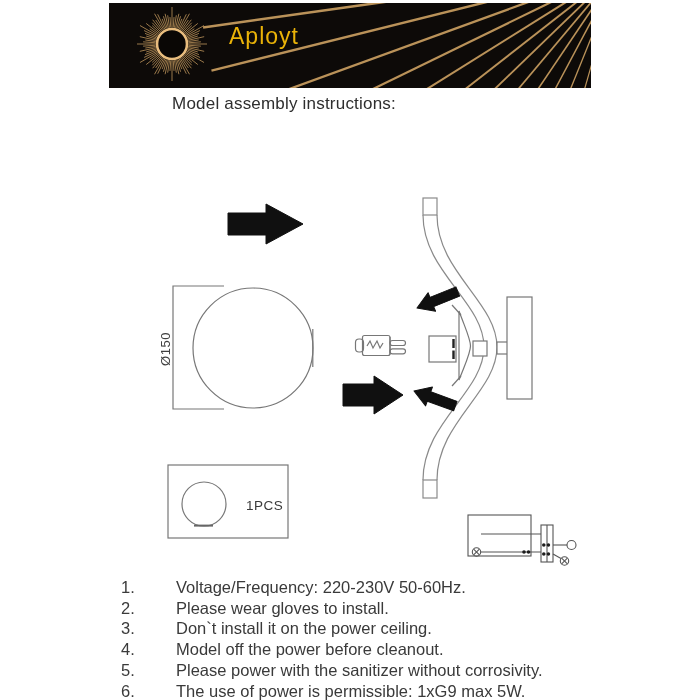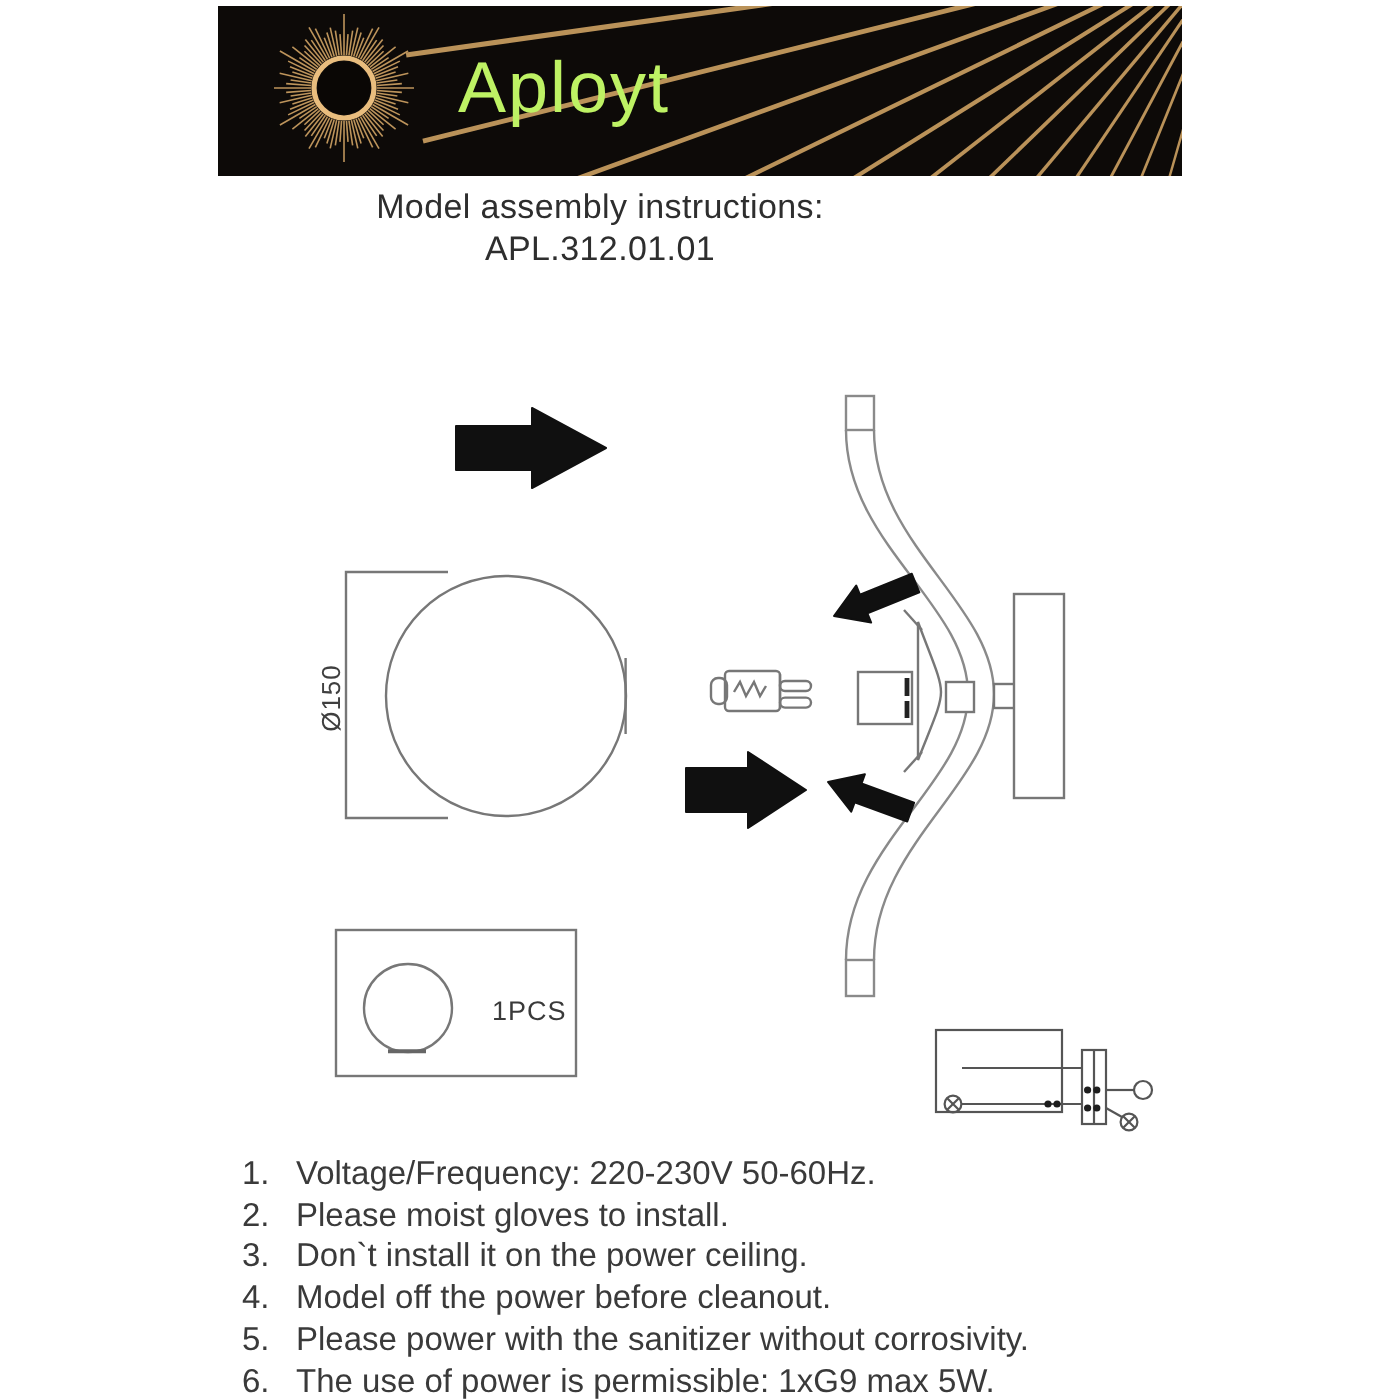--- a/index.html
+++ b/index.html
@@ -8,45 +8,45 @@
     font-family:"Liberation Sans", sans-serif;overflow:hidden;
   }
   
   .banner{
     position:absolute;left:109px;top:3px;width:482px;height:85px;
     background:#0d0a08;overflow:hidden;
   }
   .banner svg{position:absolute;left:0;top:0;}
   .brand{
     position:absolute;left:120px;top:20px;width:220px;
-    color:#bef264;font-size:36px;font-weight:400;letter-spacing:1px;
+    color:#eab308;font-size:23px;font-weight:400;letter-spacing:1px;
   }
   
   .title-block{
-    position:absolute;left:16px;top:93px;width:568px;text-align:center;
+    position:absolute;left:0;top:93px;width:568px;text-align:center;
     color:#2e2e2e;font-size:17px;line-height:21px;letter-spacing:.2px;
   }
   
   .diagram{position:absolute;left:0;top:0;width:700px;height:700px;}
   .thin{stroke:#777;stroke-width:1.2;fill:none;}
   .thin-light{stroke:#8a8a8a;stroke-width:1.2;fill:none;}
   .whitefill{fill:#ffffff;stroke:#777;stroke-width:1.2;}
   .blackarrow{fill:#101010;stroke:#101010;stroke-width:1;stroke-linejoin:round;}
   .dimtext{fill:#3f3f3f;font-size:13px;letter-spacing:.5px;font-family:"Liberation Sans",sans-serif;}
   .pkgtext{fill:#3a3a3a;font-size:13.5px;letter-spacing:.5px;font-family:"Liberation Sans",sans-serif;}
   .wire{stroke:#555;stroke-width:1.1;fill:none;}
   .dot{fill:#1d1d1d;}
   
   .instructions{
     position:absolute;left:121px;top:577px;width:470px;
     color:#3a3a3a;font-size:16.5px;line-height:20.7px;
   }
   .instr-row{display:flex;}
   .instr-num{width:27px;flex:0 0 27px;}
-  .instr-text{flex:1;}
+  .instr-text{flex:1;margin-left:28px;}
 </style>
 </head>
 <body>
 
 <div class="banner">
   <svg width="482" height="85" viewBox="0 0 482 85">
     <g id="sunburst">
         <line x1="79.5" y1="41" x2="98" y2="41" stroke="#c79c60" stroke-width="0.8" opacity="0.95"></line>
         <line x1="79.45386265348947" y1="42.233046544176" x2="91.91891011825422" y2="43.167172714006306" stroke="#c79c60" stroke-width="0.8" opacity="0.95"></line>
         <line x1="79.31570863271462" y1="43.459197391906876" x2="89.69843230807847" y2="45.02414118675671" stroke="#c79c60" stroke-width="0.8" opacity="0.95"></line>
@@ -148,21 +148,20 @@
         <line x1="510" y1="-34" x2="115.32909926991852" y2="109.64846019678092" stroke="#c49a5e" stroke-width="2.3" opacity="0.95"></line>
         <line x1="510" y1="-34" x2="102.4757949640815" y2="67.60719615186045" stroke="#c49a5e" stroke-width="2.42" opacity="0.95"></line>
         <line x1="510" y1="-34" x2="94.08741112854051" y2="24.45270240322761" stroke="#c49a5e" stroke-width="2.54" opacity="0.95"></line>
       </g>
   </svg>
   <div class="brand">Aployt</div>
 </div>
 
 <div class="title-block">
   <div>Model assembly instructions:</div>
-  <div>APL.312.01.01</div>
 </div>
 
 <svg class="diagram" width="700" height="700" viewBox="0 0 700 700">
 
   <g>
     <polygon class="blackarrow" points="228,213 266,213 266,204 303,224 266,244 266,235 228,235"></polygon>
   </g>
 
   <g>
     <circle class="thin" cx="253" cy="348" r="60"></circle>
@@ -256,21 +255,21 @@
   </g>
 </svg>
 
 <div class="instructions">
   <div class="instr-row">
     <span class="instr-num">1.</span>
     <span class="instr-text">Voltage/Frequency: 220-230V 50-60Hz.</span>
   </div>
   <div class="instr-row">
     <span class="instr-num">2.</span>
-    <span class="instr-text">Please moist gloves to install.</span>
+    <span class="instr-text">Please wear gloves to install.</span>
   </div>
   <div class="instr-row">
     <span class="instr-num">3.</span>
     <span class="instr-text">Don`t install it on the power ceiling.</span>
   </div>
   <div class="instr-row">
     <span class="instr-num">4.</span>
     <span class="instr-text">Model off the power before cleanout.</span>
   </div>
   <div class="instr-row">

